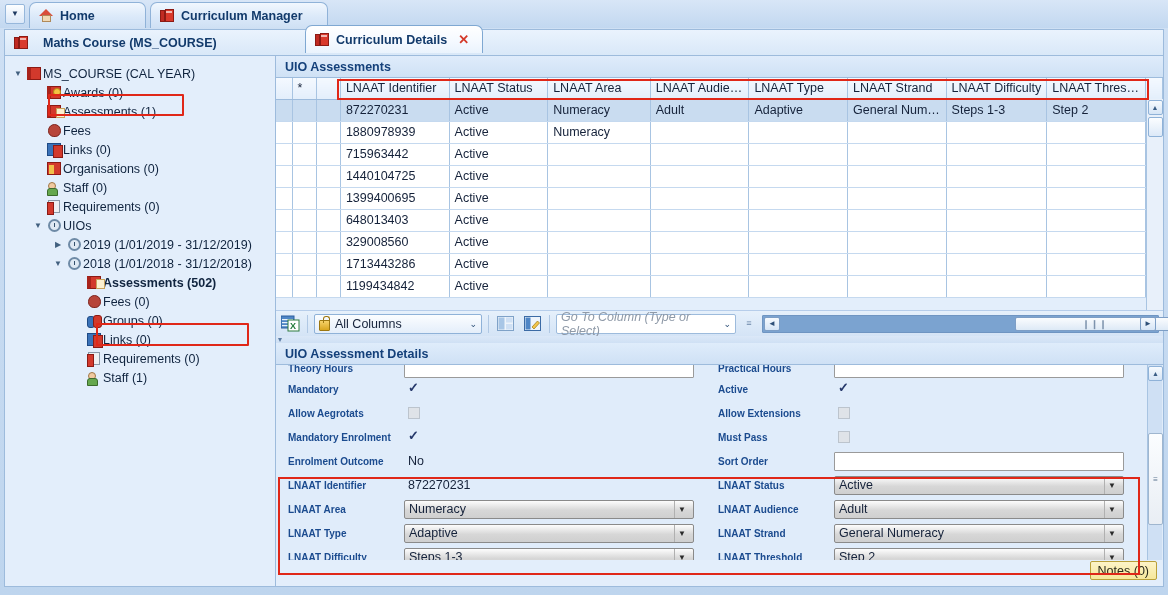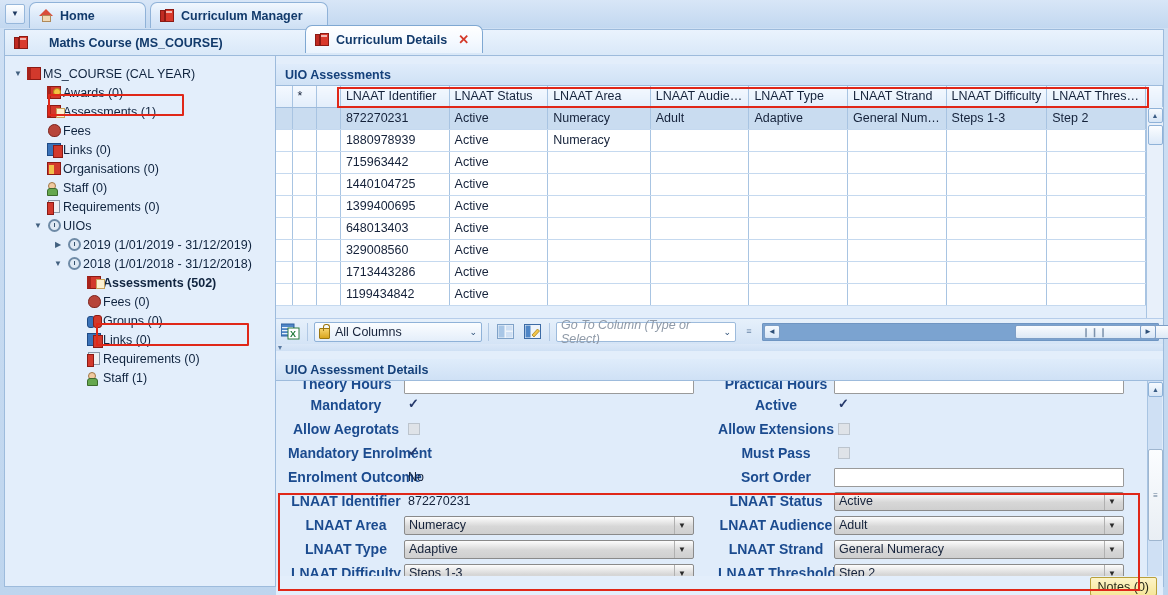--- a/index.html
+++ b/index.html
@@ -63,21 +63,21 @@
   .ico-book { width: 15px; height: 14px; }
   .ico-book .b1 { position:absolute; left:0; top:1px; width:5px; height:12px; background:#c02a22; border:1px solid #8c1a14;}
   .ico-book .b2 { position:absolute; left:5px; top:0; width:9px; height:13px; background:#d9392c; border:1px solid #8c1a14;}
   .ico-book .b3 { position:absolute; left:6px; top:2px; width:6px; height:2px; background:#f0b8b2;}
 
   
   #titlebar {
     position: absolute; left: 4px; top: 29px; width: 1160px; height: 26px;
     background: linear-gradient(180deg,#eaf3fd 0%, #d9e8f8 100%);
     border: 1px solid #9dbbdc; border-bottom: none;
-    display: flex; align-items: center; gap: 20px; padding-left: 9px;
+    display: flex; align-items: center; gap: 14px; padding-left: 9px;
     color: #123a6b; font-weight: bold; font-size: 12.5px;
   }
 
   
   #mainarea {
     position: absolute; left: 4px; top: 55px; width: 1160px; height: 532px;
     border: 1px solid #9dbbdc; background: #e3eefb;
     display: flex;
   }
   #leftpanel {
@@ -129,21 +129,21 @@
   .m-group  { width:14px; height:12px;}
   .m-group:before{ content:""; position:absolute; left:0; top:1px; width:6px; height:10px; background:#3a72b8; border:1px solid #1e4a85; border-radius:3px;}
   .m-group:after{ content:""; position:absolute; left:6px; top:0; width:7px; height:11px; background:#d2392c; border:1px solid #8c1a14; border-radius:3px;}
 
   
   .sechdr {
     height: 22px; line-height: 22px;
     background: linear-gradient(180deg,#dfecfb 0%, #cfe1f5 100%);
     border-bottom: 1px solid #9dbbdc;
     padding-left: 9px;
-    color: #14407a; font-weight: bold; font-size: 12.5px; margin-top: 8px;
+    color: #14407a; font-weight: bold; font-size: 12.5px;
   }
 
   
   #gridwrap { position: relative; height: 232px; }
   table.grid { border-collapse: collapse; table-layout: fixed; width: 100%; }
   table.grid th, table.grid td {
     border-right: 1px solid #a8c4e2;
     border-bottom: 1px solid #c5d9ef;
     font-size: 12.5px; font-weight: normal;
     color: #15223a; text-align: left;
@@ -247,22 +247,22 @@
   #detwrap { position: relative; height: 239px; background: #e3eefb; }
   #detbody {
     position: relative; height: 217px;
     background: #e0ecfa; overflow: hidden;
   }
   .detrow {
     display: flex; align-items: center; height: 24px; position: relative;
   }
   .dcell { display: flex; align-items: center; height: 24px; }
   .dlabel {
-    color: #1b4b8f; font-weight: bold; font-size: 14px;
-    white-space: nowrap; padding-left: 12px; text-align: center;
+    color: #1b4b8f; font-weight: bold; font-size: 10px;
+    white-space: nowrap; padding-left: 12px;
   }
   .dval { font-size: 12.5px; color: #15223a; }
   .dropdown {
     height: 19px; border: 1px solid #8a8a8a; border-radius: 2px;
     background: linear-gradient(180deg,#fdfdfd 0%,#d7d7d7 55%,#cfcfcf 100%);
     display: flex; align-items: center; padding: 0 4px;
     font-size: 12.5px; color: #15223a;
   }
   .dropdown .ddarr {
     margin-left: auto; font-size: 8px; color: #2b2b2b;

